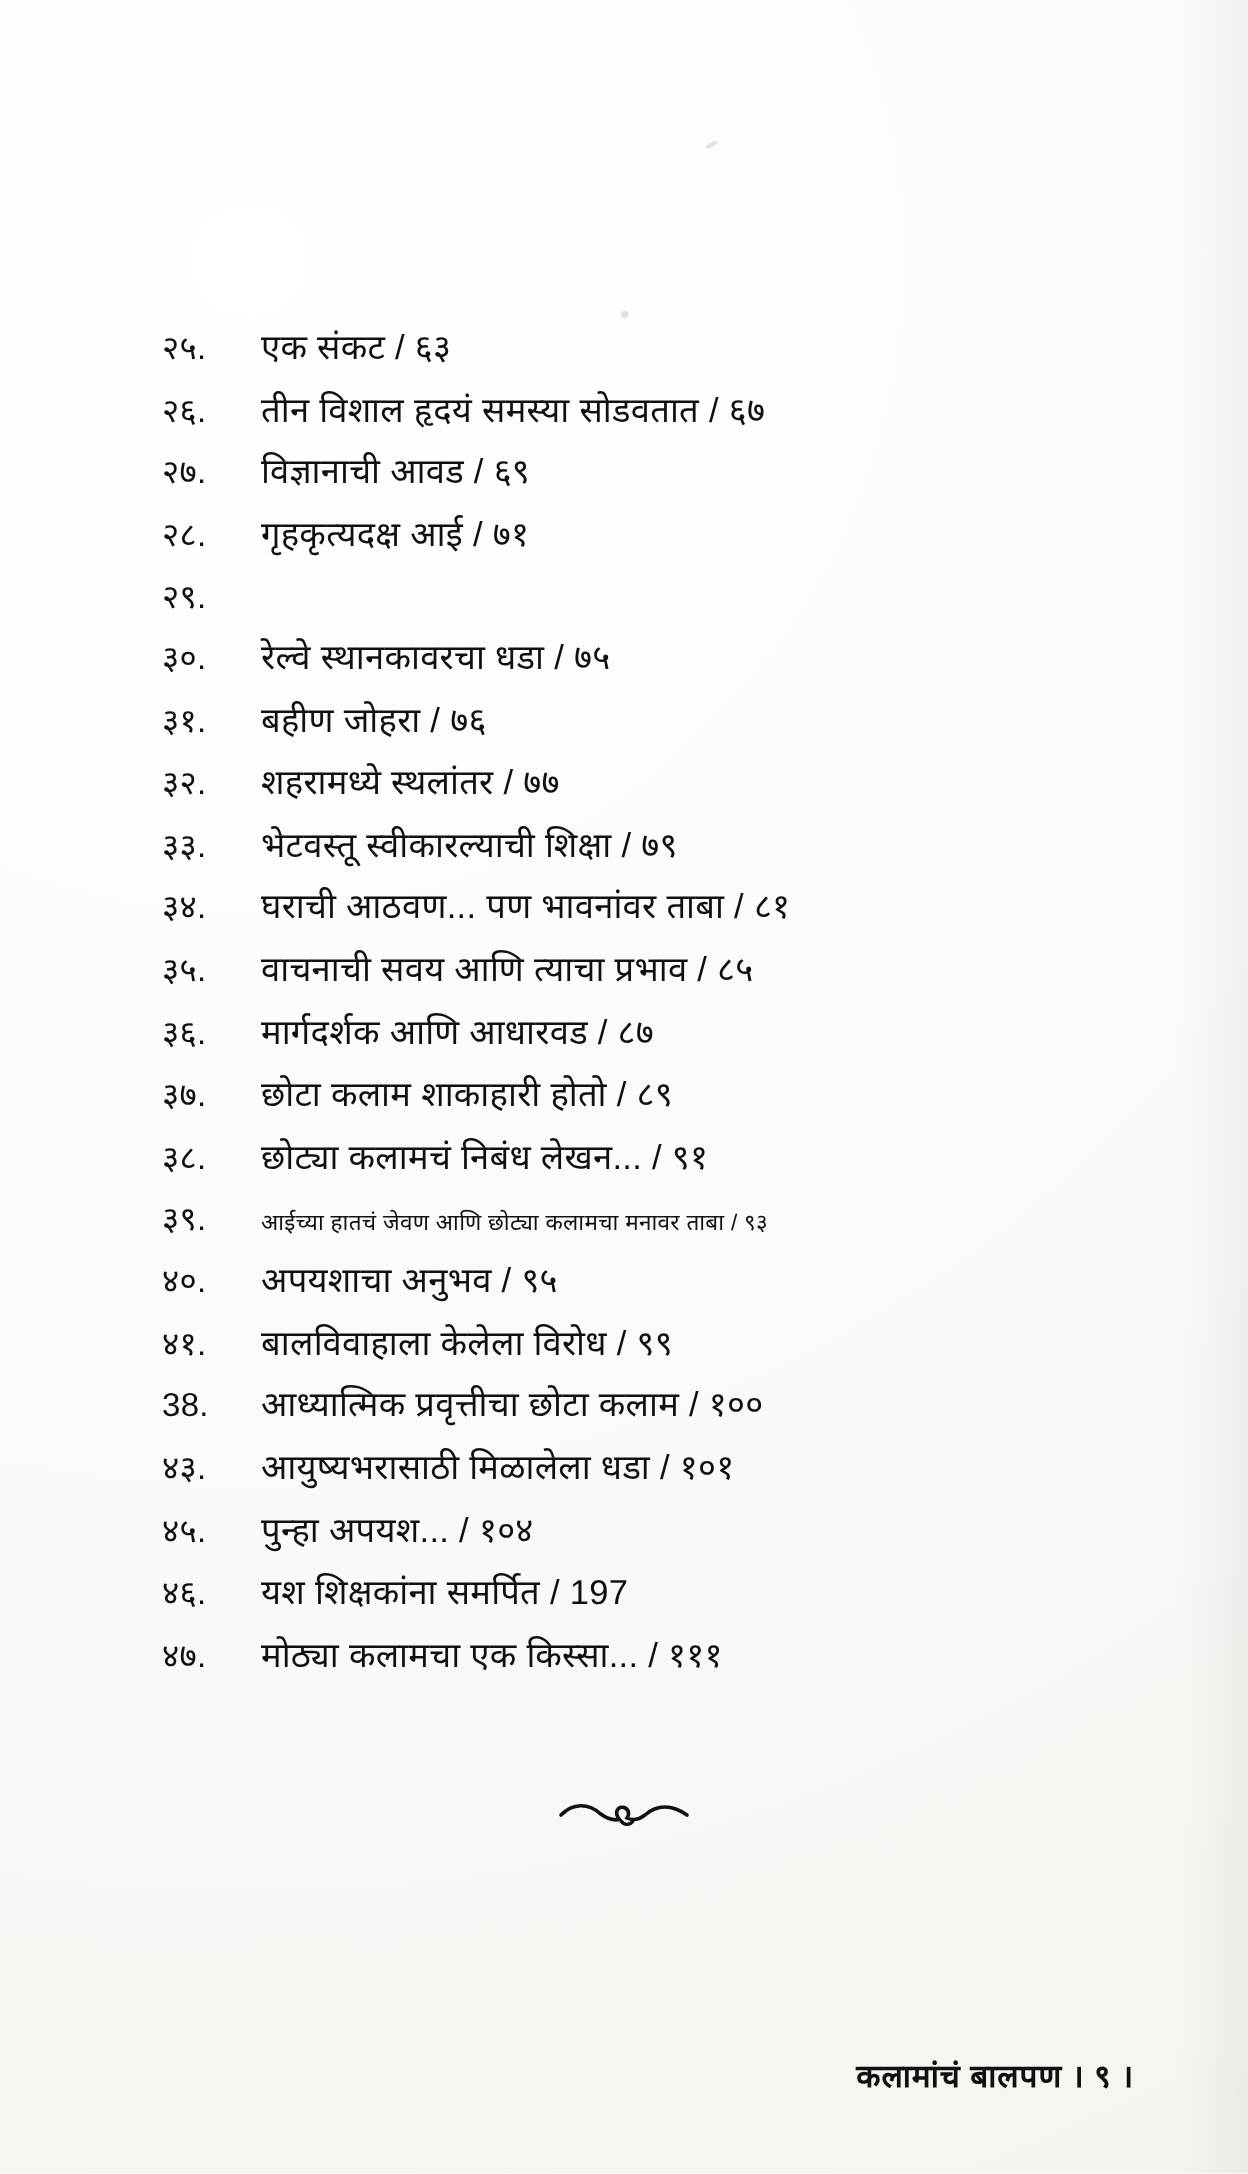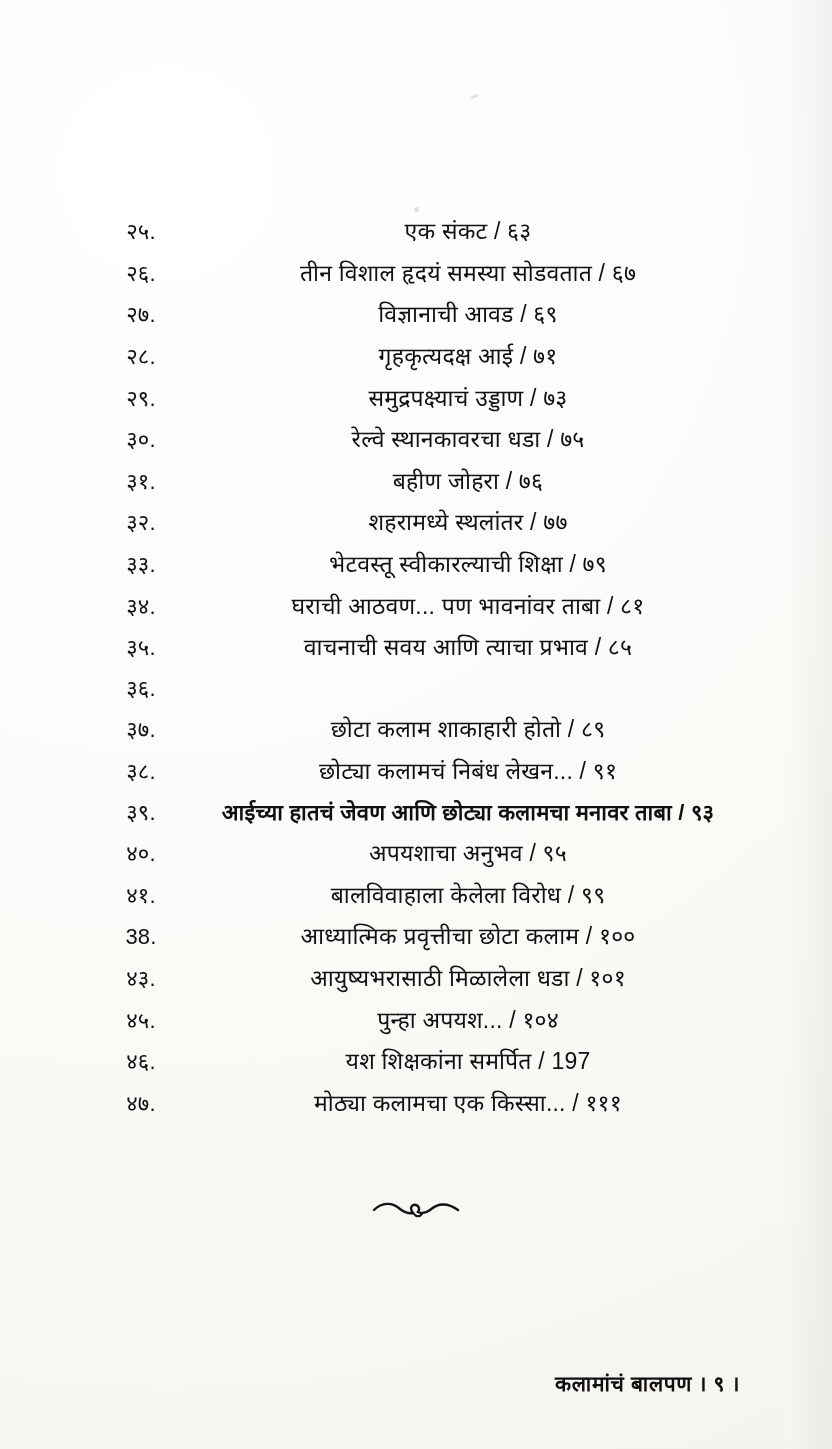--- a/index.html
+++ b/index.html
@@ -28,21 +28,20 @@
     top: 0; right: 0; bottom: 0;
     width: 46px;
     background: linear-gradient(to right, rgba(0,0,0,0.0), rgba(0,0,0,0.045));
     pointer-events: none;
   }
   .toc {
     position: absolute;
     left: 108px;
     top: 218px;
     right: 70px;
-    text-align: center;
   }
   .toc-row {
     display: flex;
     align-items: baseline;
     margin-bottom: 14.5px;
     font-size: 22.5px;
     line-height: 1.18;
     letter-spacing: 0.2px;
   }
   .toc-num {
@@ -54,39 +53,38 @@
   .toc-text {
     flex: 1 1 auto;
     white-space: nowrap;
     font-size: 23px;
   }
   .toc-row.bold .toc-num,
   .toc-row.bold .toc-text {
     font-weight: normal;
   }
   .toc-row.small .toc-text {
-    font-size: 22px;
-    font-weight: bold;
+    font-size: 15px;
   }
   .ornament {
     position: absolute;
     left: 0;
     right: 0;
     top: 1198px;
     text-align: center;
     color: #1a1715;
     font-size: 26px;
     letter-spacing: 2px;
   }
   .ornament svg {
     display: inline-block;
   }
   .footer {
     position: absolute;
-    right: 92px;
+    right: 76px;
     bottom: 52px;
     font-size: 21px;
     font-weight: bold;
     letter-spacing: 0.6px;
     white-space: nowrap;
   }
   .speck {
     position: absolute;
     background: #cfcac1;
     border-radius: 50%;
@@ -113,21 +111,20 @@
     <div class="toc-row">
       <span class="toc-num">२७.</span>
       <span class="toc-text">विज्ञानाची आवड / ६९</span>
     </div>
     <div class="toc-row">
       <span class="toc-num">२८.</span>
       <span class="toc-text">गृहकृत्यदक्ष आई / ७१</span>
     </div>
     <div class="toc-row">
       <span class="toc-num">२९.</span>
-      <span class="toc-text">समुद्रपक्ष्याचं उड्डाण / ७३</span>
     </div>
     <div class="toc-row">
       <span class="toc-num">३०.</span>
       <span class="toc-text">रेल्वे स्थानकावरचा धडा / ७५</span>
     </div>
     <div class="toc-row">
       <span class="toc-num">३१.</span>
       <span class="toc-text">बहीण जोहरा / ७६</span>
     </div>
     <div class="toc-row">
@@ -141,20 +138,21 @@
     <div class="toc-row">
       <span class="toc-num">३४.</span>
       <span class="toc-text">घराची आठवण... पण भावनांवर ताबा / ८१</span>
     </div>
     <div class="toc-row">
       <span class="toc-num">३५.</span>
       <span class="toc-text">वाचनाची सवय आणि त्याचा प्रभाव / ८५</span>
     </div>
     <div class="toc-row">
       <span class="toc-num">३६.</span>
+      <span class="toc-text">मार्गदर्शक आणि आधारवड / ८७</span>
     </div>
     <div class="toc-row">
       <span class="toc-num">३७.</span>
       <span class="toc-text">छोटा कलाम शाकाहारी होतो / ८९</span>
     </div>
     <div class="toc-row">
       <span class="toc-num">३८.</span>
       <span class="toc-text">छोट्या कलामचं निबंध लेखन... / ९१</span>
     </div>
     <div class="toc-row small">

